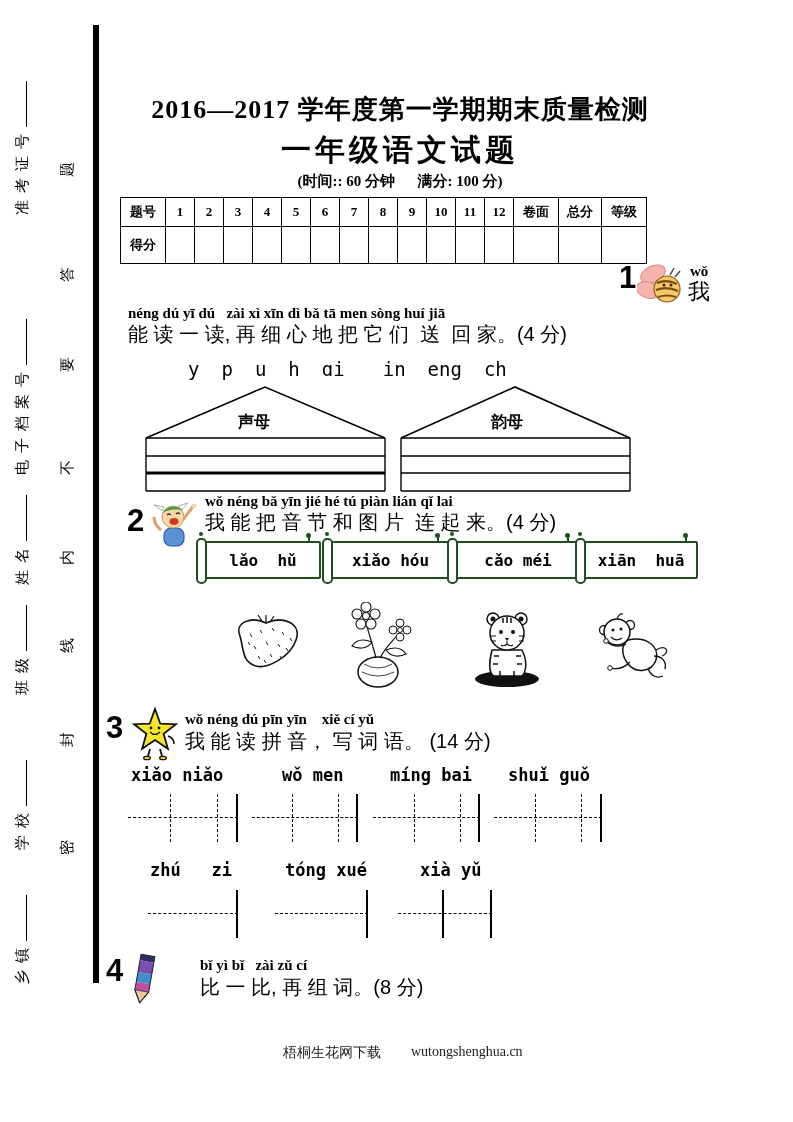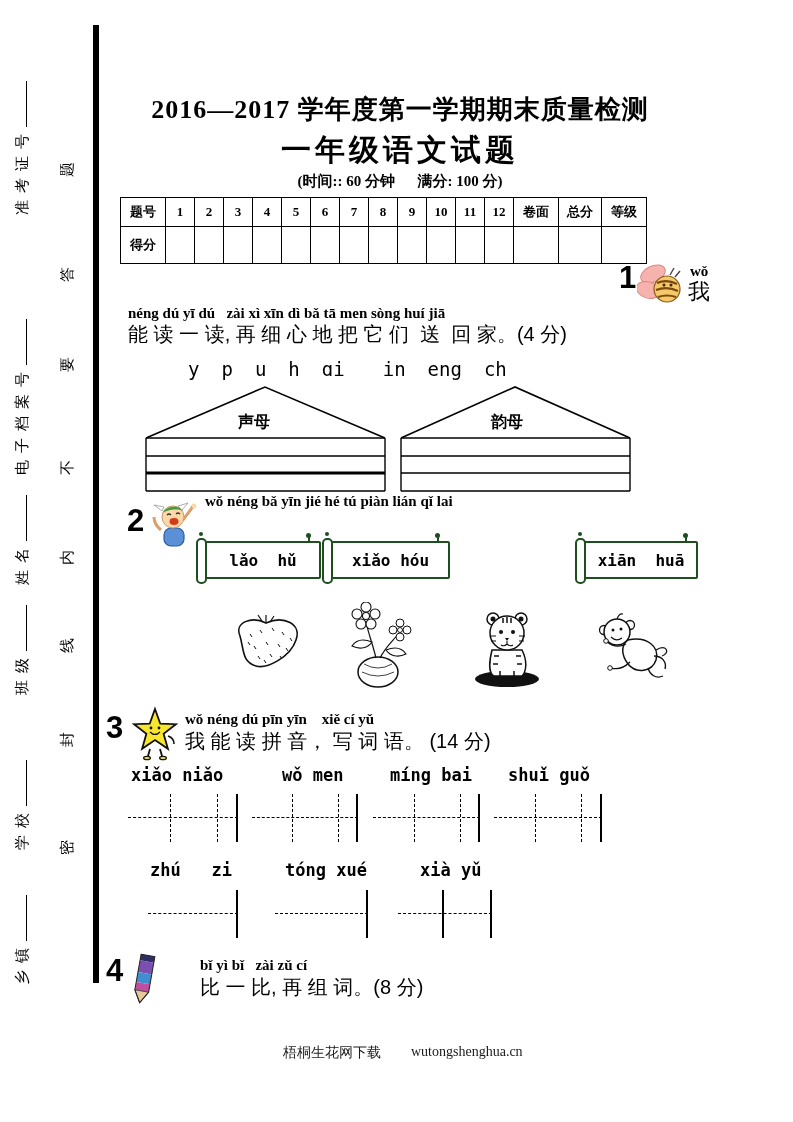--- a/index.html
+++ b/index.html
@@ -173,30 +173,36 @@
     <path d="M14 28 C9 24 7 19 7 15" stroke="#d9a06a" stroke-width="3" fill="none"></path>
     <rect x="17" y="26" width="20" height="18" rx="7" fill="#5b8fd6" stroke="#2d5a9e" stroke-width="1.2"></rect>
     <circle cx="26" cy="15" r="11" fill="#fcd7a8" stroke="#c89a6a" stroke-width="1"></circle>
     <path d="M16 11 C18 4 32 2 36 9 C30 6 20 8 16 11 Z" fill="#3f9e3f"></path>
     <path d="M15 9 L7 3 L17 5 Z" fill="#fff" stroke="#999" stroke-width="0.8"></path>
     <path d="M35 8 L41 1 L31 4 Z" fill="#fff" stroke="#999" stroke-width="0.8"></path>
     <path d="M20 13 q2 -2 4 0 M29 12 q2 -2 4 0" stroke="#333" stroke-width="1.2" fill="none"></path>
     <ellipse cx="27" cy="19.5" rx="4.5" ry="3.4" fill="#d43a1a"></ellipse>
   </svg>
   <div class="abs pinyin-line pre" style="left:205px;top:494px;">wǒ néng bǎ yīn jié hé tú piàn lián qǐ lai</div>
+  <div class="abs hanzi-line pre" style="left:205px;top:511px;">我 能 把 音 节 和 图 片  连 起 来。(4 分)</div>
 
   <div class="banner" style="left:205px;top:541px;width:112px;">
     <span class="rod"></span>
       <span class="knob"></span>
     <span class="btext pre">lǎo  hǔ</span>
   </div>
   <div class="banner" style="left:331px;top:541px;width:115px;">
     <span class="rod"></span>
       <span class="knob"></span>
     <span class="btext pre">xiǎo hóu</span>
+  </div>
+  <div class="banner" style="left:456px;top:541px;width:120px;">
+    <span class="rod"></span>
+      <span class="knob"></span>
+    <span class="btext pre">cǎo méi</span>
   </div>
   <div class="banner" style="left:584px;top:541px;width:110px;">
     <span class="rod"></span>
       <span class="knob"></span>
     <span class="btext pre">xiān  huā</span>
   </div>
 
   <svg class="abs" style="left:228px;top:612px;" width="78" height="60" viewBox="0 0 78 60">
     <path d="M12 24 C6 10 24 4 38 11 C56 3 74 12 68 28 C62 46 38 57 28 54 C14 50 16 38 12 24 Z" fill="#fff" stroke="#111" stroke-width="1.6"></path>
     <path d="M34 9 L30 3 M38 10 L38 3 M42 10 L46 4" stroke="#111" stroke-width="1.2" fill="none"></path>

